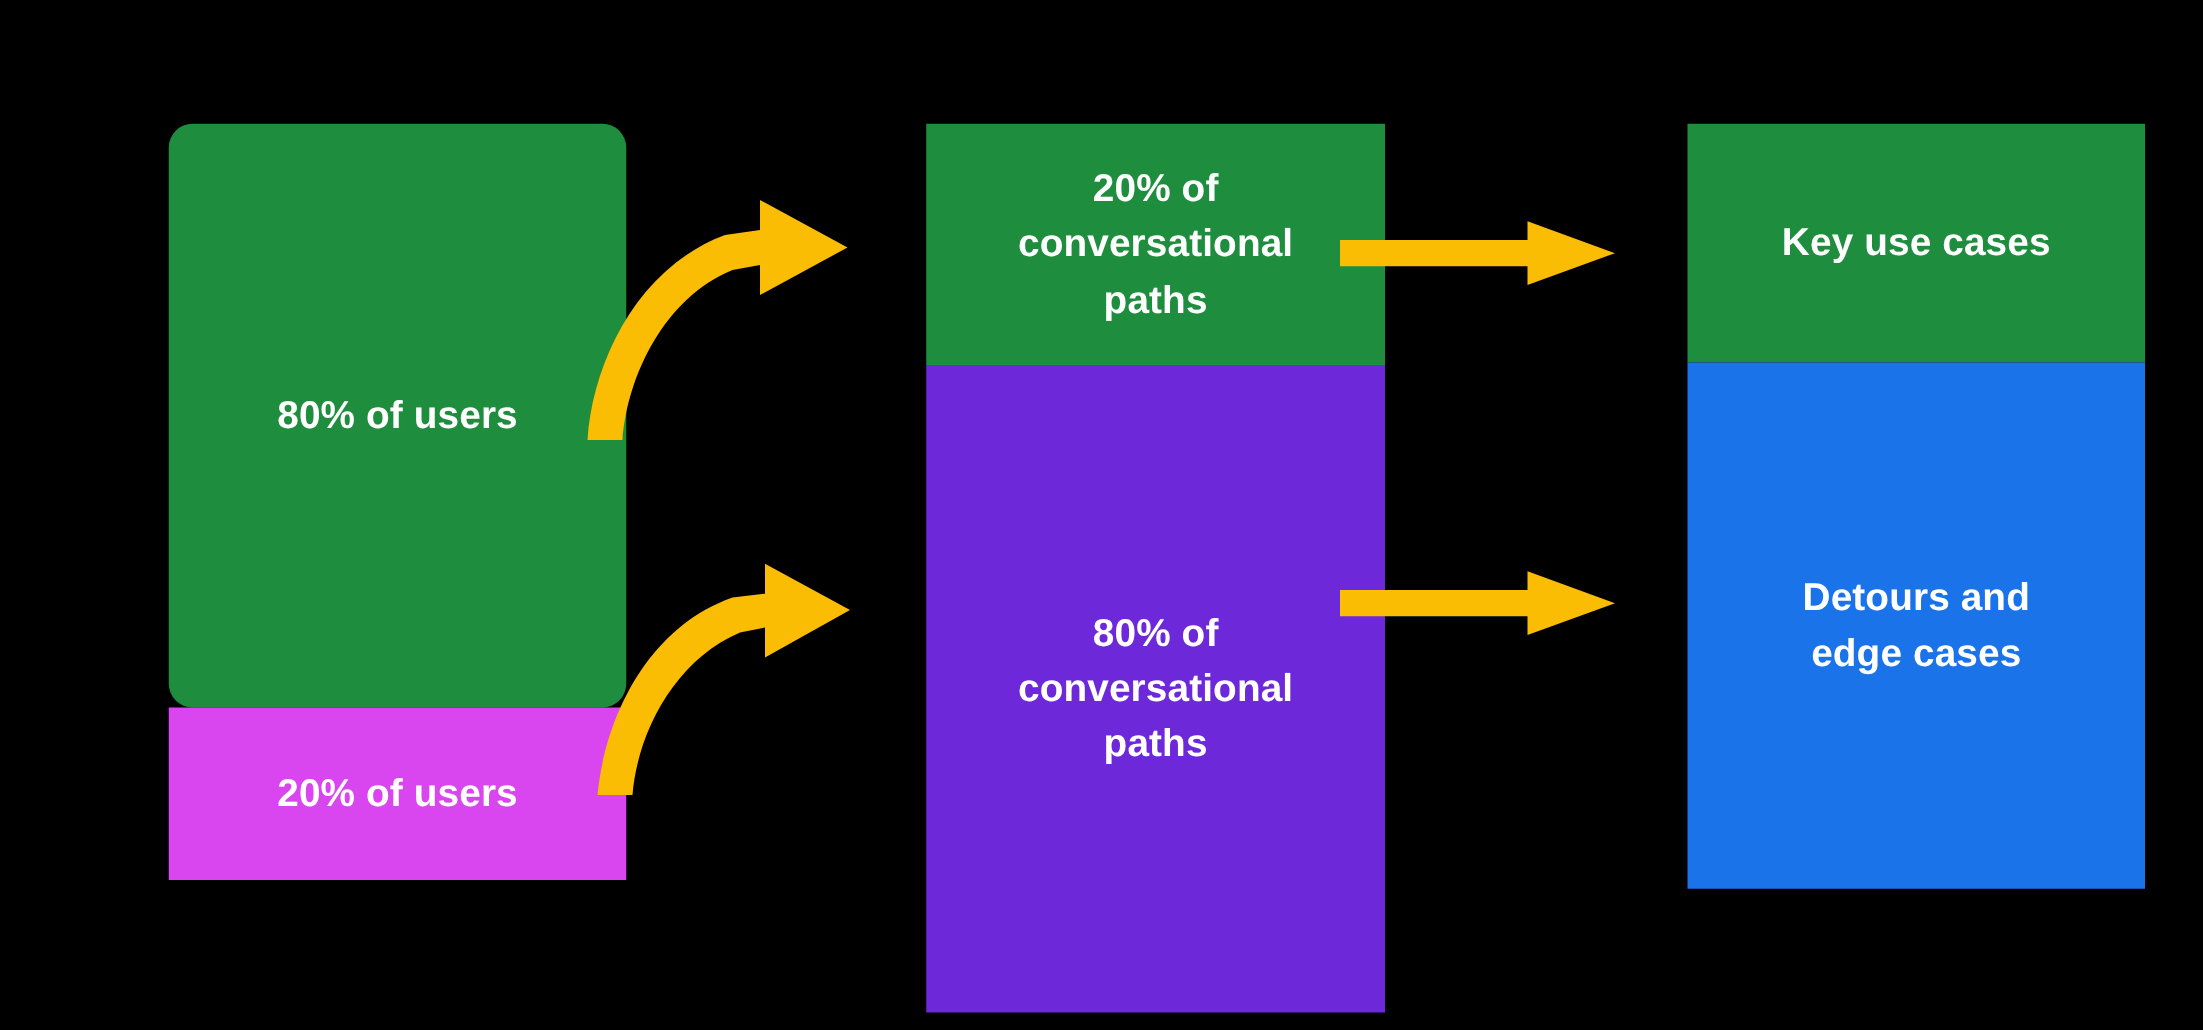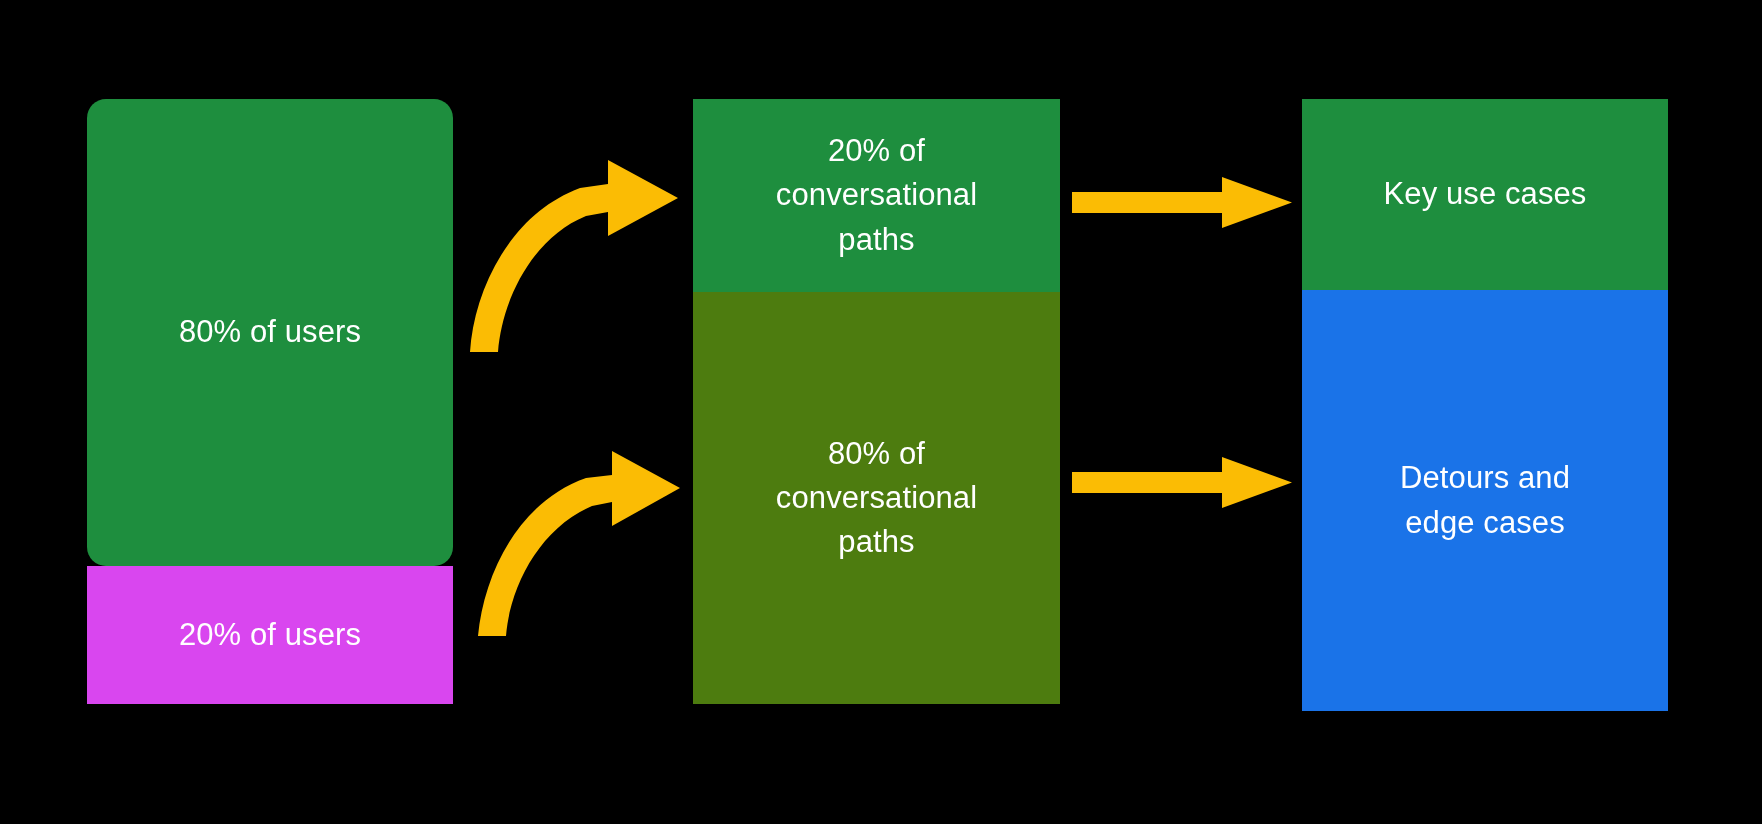--- a/index.html
+++ b/index.html
@@ -25,39 +25,40 @@
   .segment {
     position: absolute;
     box-sizing: border-box;
     display: flex;
     align-items: center;
     justify-content: center;
     text-align: center;
     color: #ffffff;
     font-size: 31px;
     line-height: 1.42;
-    font-weight: 400;
+    font-weight: 700;
     letter-spacing: 0.1px;
     padding: 0 14px;
     overflow: hidden;
+    margin-left: 48px;
   }
   .seg-label {
     display: block;
     white-space: pre-line;
   }
 
   
   #col1 { left: 87px;  top: 99px;  width: 366px; height: 605px; }
   #col1-green { left: 0; top: 0;   width: 366px; height: 467px; background: #1E8E3E; border-radius: 19px; }
   #col1-blue  { left: 0; top: 467px; width: 366px; height: 138px; background: #d946ef; }
 
   
   #col2 { left: 693px; top: 99px;  width: 367px; height: 605px; }
   #col2-green { left: 0; top: 0;   width: 367px; height: 193px; background: #1E8E3E; }
-  #col2-blue  { left: 0; top: 193px; width: 367px; height: 412px; background: #4d7c0f; }
+  #col2-blue  { left: 0; top: 193px; width: 367px; height: 518px; background: #6d28d9; }
 
   
   #col3 { left: 1302px; top: 99px; width: 366px; height: 612px; }
   #col3-green { left: 0; top: 0;   width: 366px; height: 191px; background: #1E8E3E; }
   #col3-blue  { left: 0; top: 191px; width: 366px; height: 421px; background: #1A73E8; }
 
   
   .arrow-svg {
     position: absolute;
     overflow: visible;

